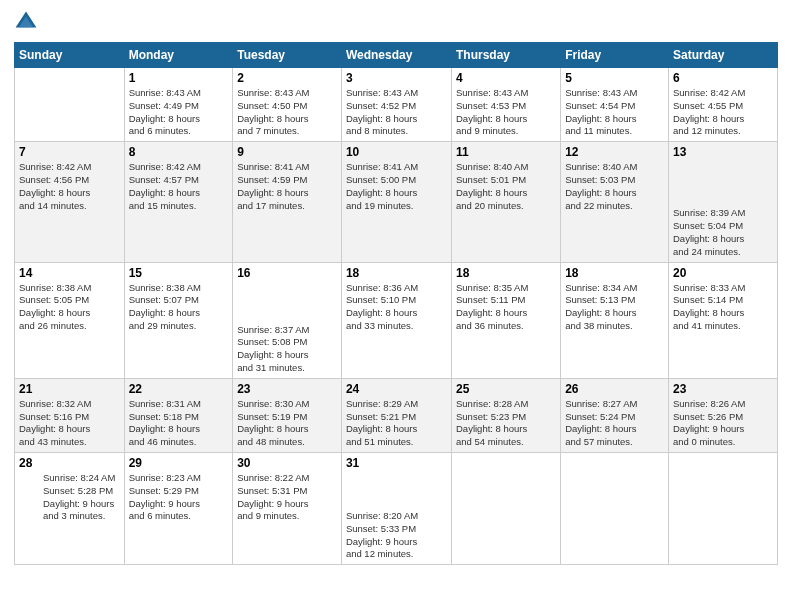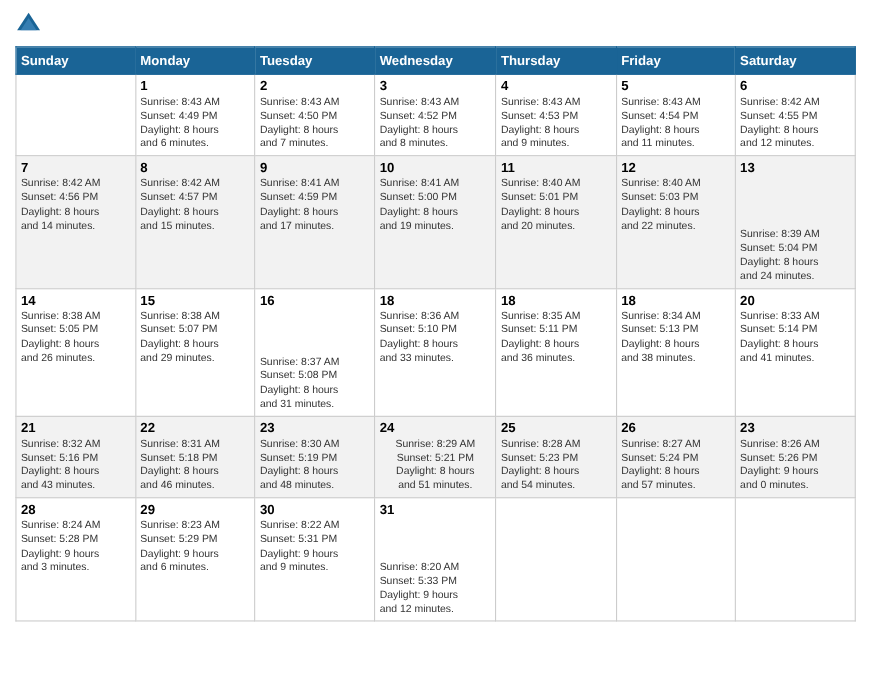--- a/index.html
+++ b/index.html
@@ -300,21 +300,21 @@
           </td>
           <td>
             <span class="day-num">23</span>
             <div class="day-info" style="white-space: pre-line;">Sunrise: 8:30 AM
 Sunset: 5:19 PM
 Daylight: 8 hours
 and 48 minutes.</div>
           </td>
           <td>
             <span class="day-num">24</span>
-            <div class="day-info" style="white-space: pre-line; text-align: center;">Sunrise: 8:29 AM
+            <div class="day-info" style="white-space: pre-line;">Sunrise: 8:29 AM
 Sunset: 5:21 PM
 Daylight: 8 hours
 and 51 minutes.</div>
           </td>
           <td>
             <span class="day-num">25</span>
             <div class="day-info" style="white-space: pre-line;">Sunrise: 8:28 AM
 Sunset: 5:23 PM
 Daylight: 8 hours
 and 54 minutes.</div>
@@ -330,21 +330,21 @@
             <span class="day-num">23</span>
             <div class="day-info" style="white-space: pre-line;">Sunrise: 8:26 AM
 Sunset: 5:26 PM
 Daylight: 9 hours
 and 0 minutes.</div>
           </td>
         </tr>
         <tr>
           <td>
             <span class="day-num">28</span>
-            <div class="day-info" style="white-space: pre-line;">Sunrise: 8:24 AM
+            <div class="day-info" style="white-space: pre-line; margin-left: 24px;">Sunrise: 8:24 AM
 Sunset: 5:28 PM
 Daylight: 9 hours
 and 3 minutes.</div>
           </td>
           <td>
             <span class="day-num">29</span>
             <div class="day-info" style="white-space: pre-line;">Sunrise: 8:23 AM
 Sunset: 5:29 PM
 Daylight: 9 hours
 and 6 minutes.</div>

